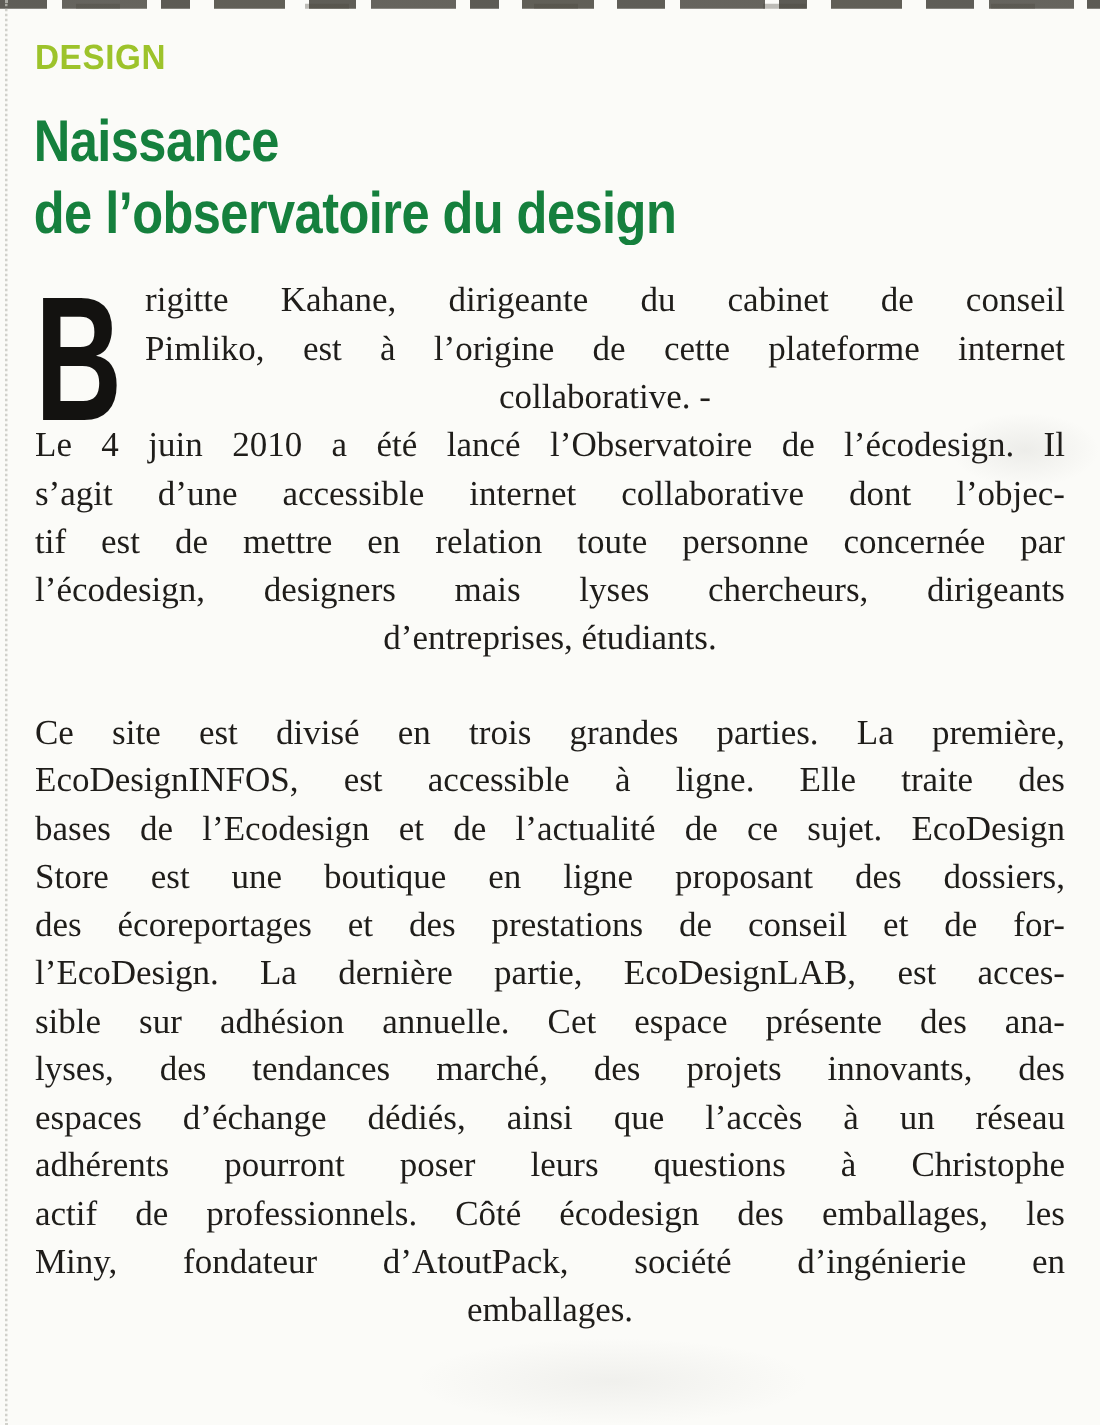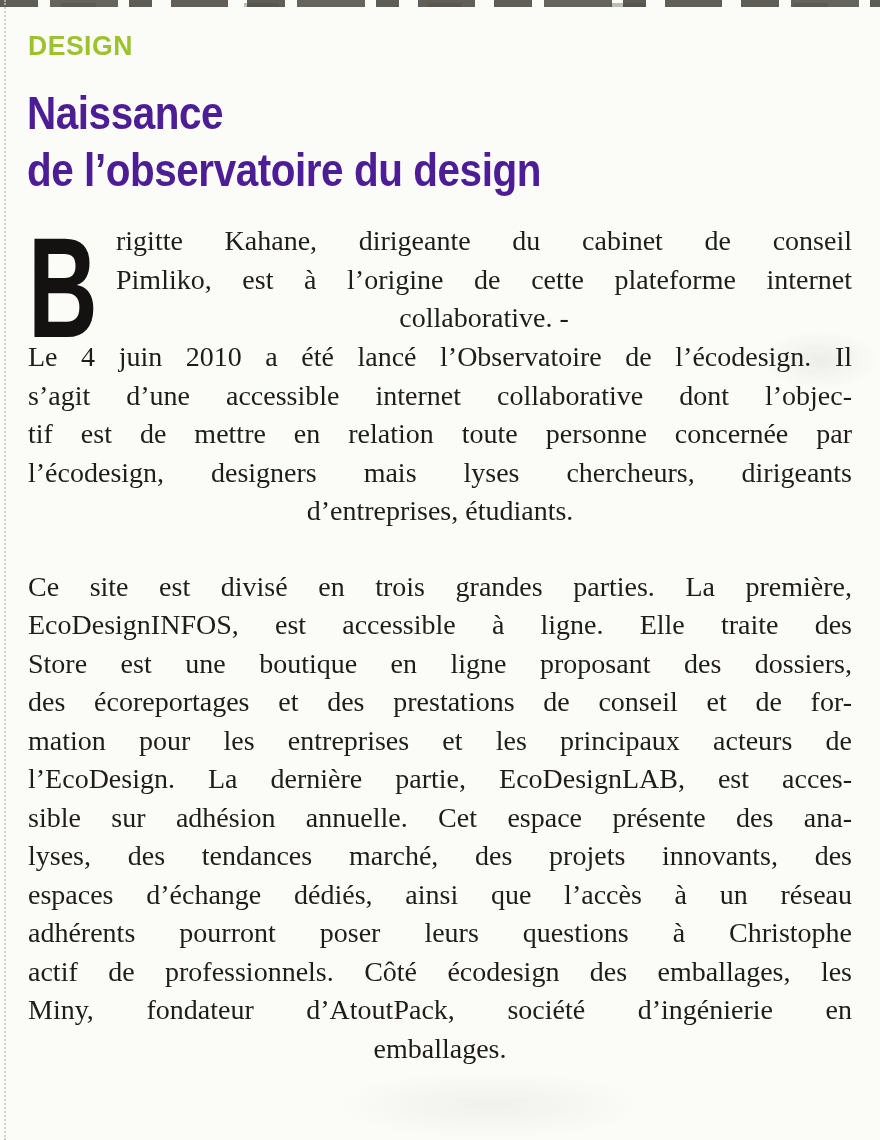--- a/index.html
+++ b/index.html
@@ -40,21 +40,21 @@
     font-family:"Liberation Sans", sans-serif;
     font-weight:700; font-size:28px; letter-spacing:.5px;
     color:#9dc32b;
     transform:scaleX(.95); transform-origin:0 0;
   }
 
   .headline {
     position:absolute; left:27px; top:84px;
     font-family:"Liberation Sans", sans-serif;
     font-weight:700; font-size:47px; line-height:57px;
-    letter-spacing:-.5px; color:#4c1d95;
+    letter-spacing:-.5px; color:#15803d;
   }
   .headline .hline { display:block; }
   .headline .hline > span {
     display:inline-block; white-space:nowrap;
     transform:scaleX(.86); transform-origin:0 50%;
   }
 
   .column {
     position:absolute; left:28px; top:222px; width:824px;
     font-size:28px; line-height:38.5px; color:#1f1d1a;
@@ -118,23 +118,23 @@
       <div class="tline just">Le 4 juin 2010 a été lancé l’Observatoire de l’écodesign. Il</div>
       <div class="tline just">s’agit d’une accessible internet collaborative dont l’objec-</div>
       <div class="tline just">tif est de mettre en relation toute personne concernée par</div>
       <div class="tline just">l’écodesign, designers mais lyses chercheurs, dirigeants</div>
       <div class="tline">d’entreprises, étudiants.</div>
     </div>
 
   <div class="body-par">
       <div class="tline just">Ce site est divisé en trois grandes parties. La première,</div>
       <div class="tline just">EcoDesignINFOS, est accessible à ligne. Elle traite des</div>
+      <div class="tline just">bases de l’Ecodesign et de l’actualité de ce sujet. EcoDesign</div>
       <div class="tline just">Store est une boutique en ligne proposant des dossiers,</div>
       <div class="tline just">des écoreportages et des prestations de conseil et de for-</div>
-      <div class="tline just">mation pour les entreprises et les principaux acteurs de</div>
       <div class="tline just">l’EcoDesign. La dernière partie, EcoDesignLAB, est acces-</div>
       <div class="tline just">sible sur adhésion annuelle. Cet espace présente des ana-</div>
       <div class="tline just">lyses, des tendances marché, des projets innovants, des</div>
       <div class="tline just">espaces d’échange dédiés, ainsi que l’accès à un réseau</div>
       <div class="tline just">adhérents pourront poser leurs questions à Christophe</div>
       <div class="tline just">actif de professionnels. Côté écodesign des emballages, les</div>
       <div class="tline just">Miny, fondateur d’AtoutPack, société d’ingénierie en</div>
       <div class="tline">emballages.</div>
     </div>
 </div>

